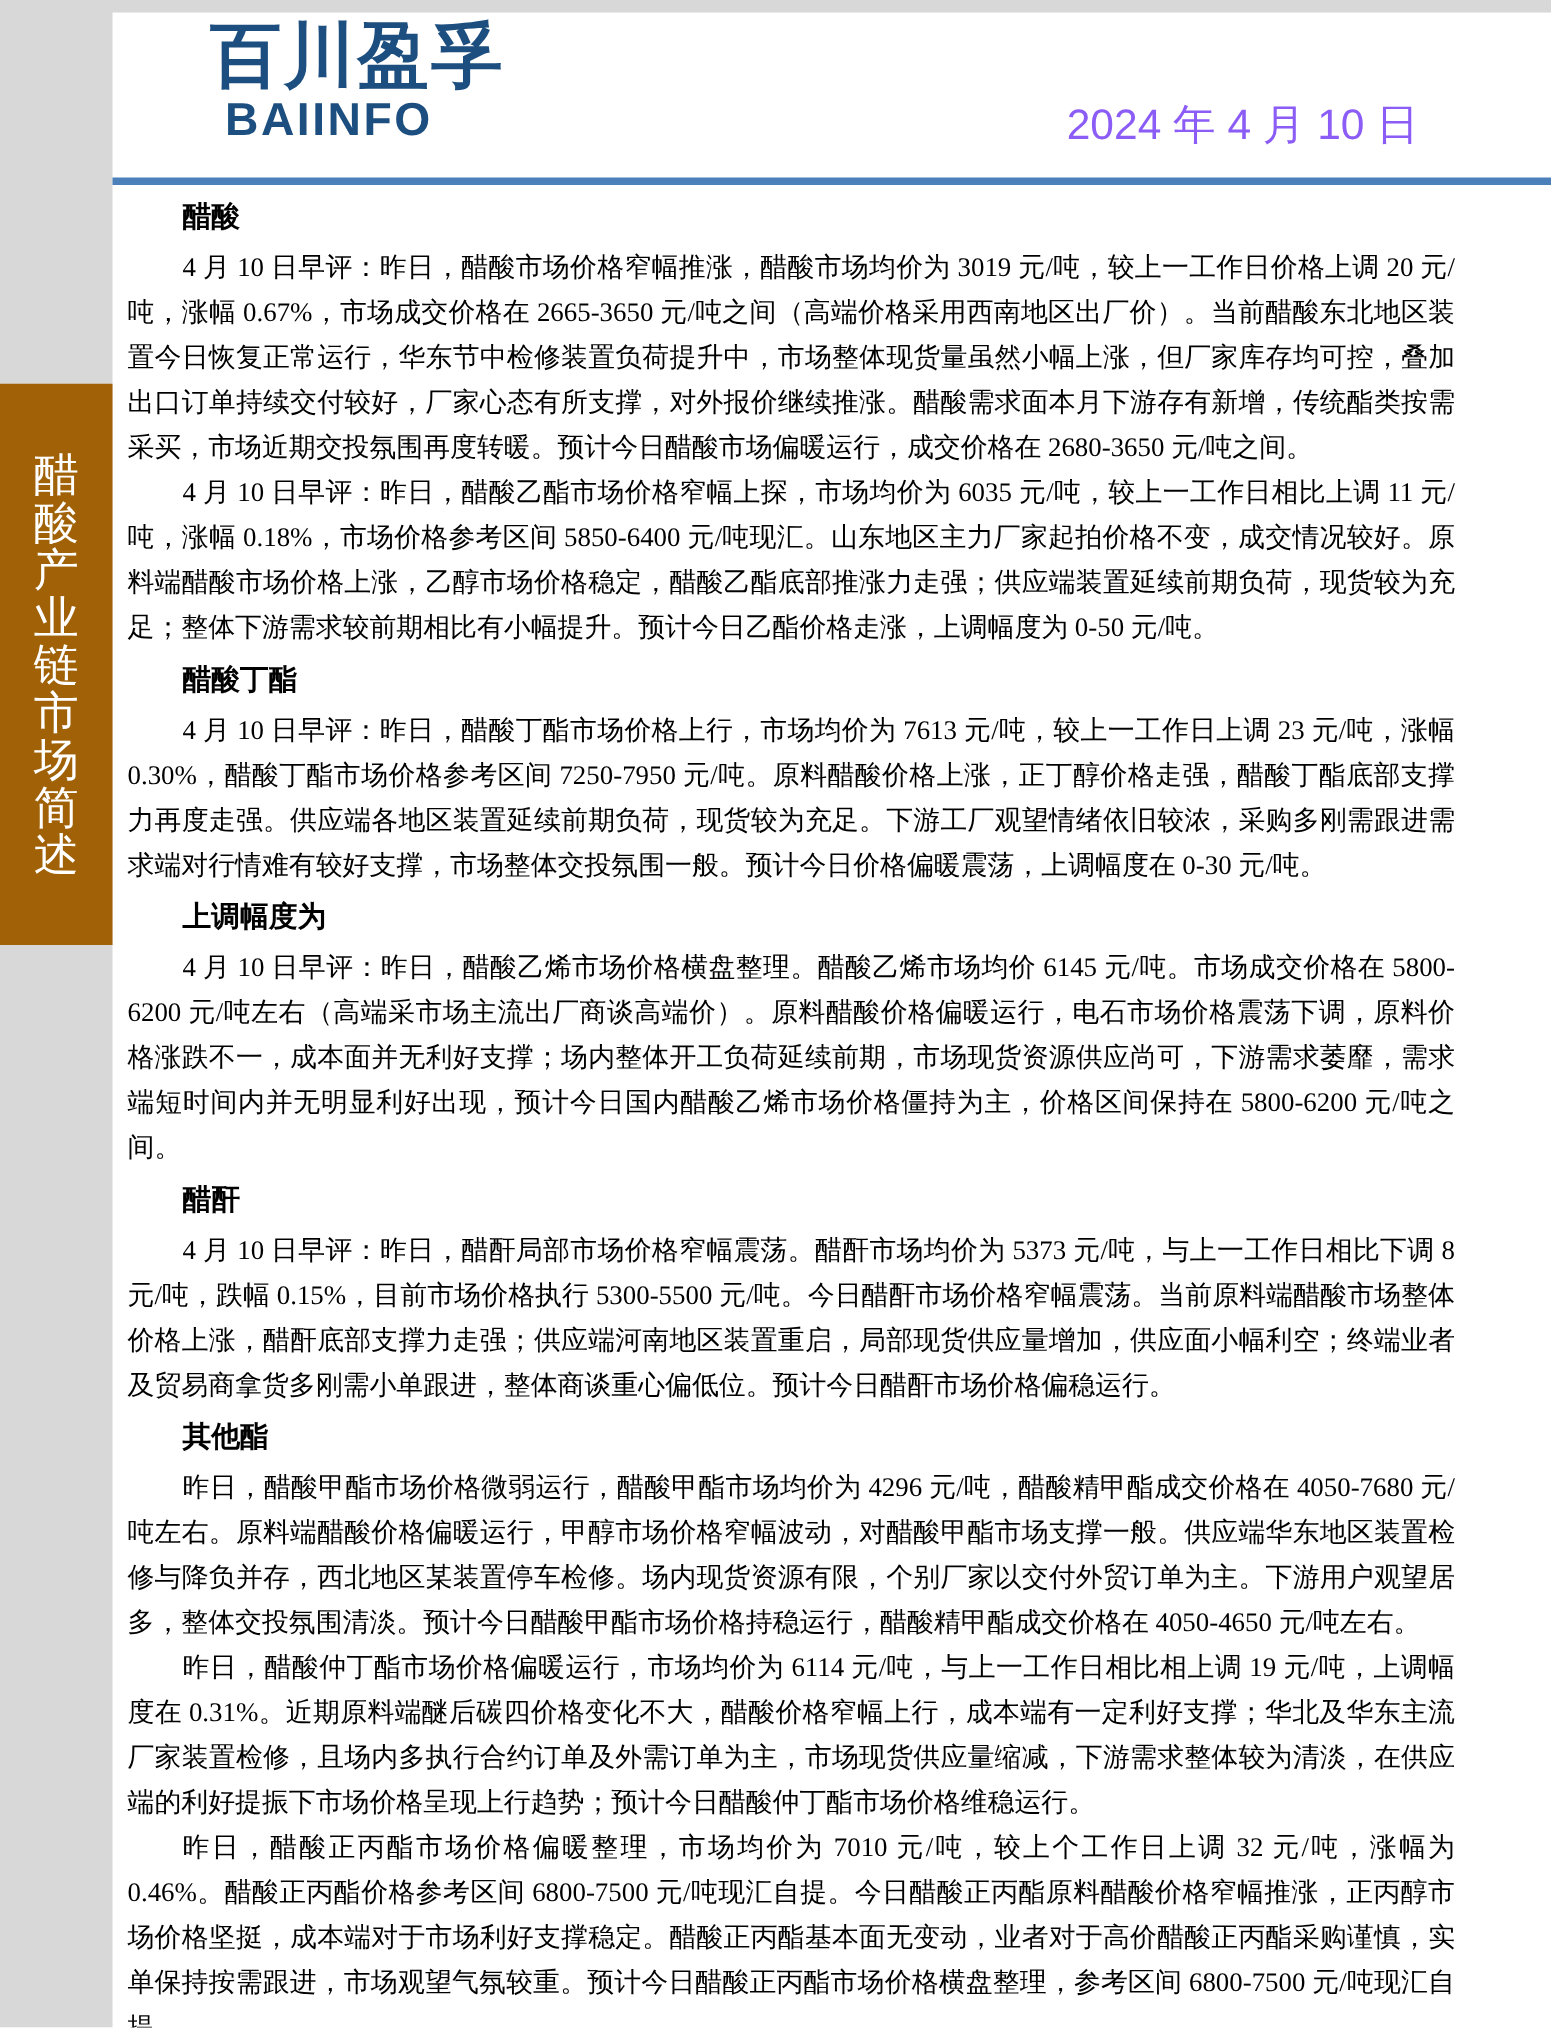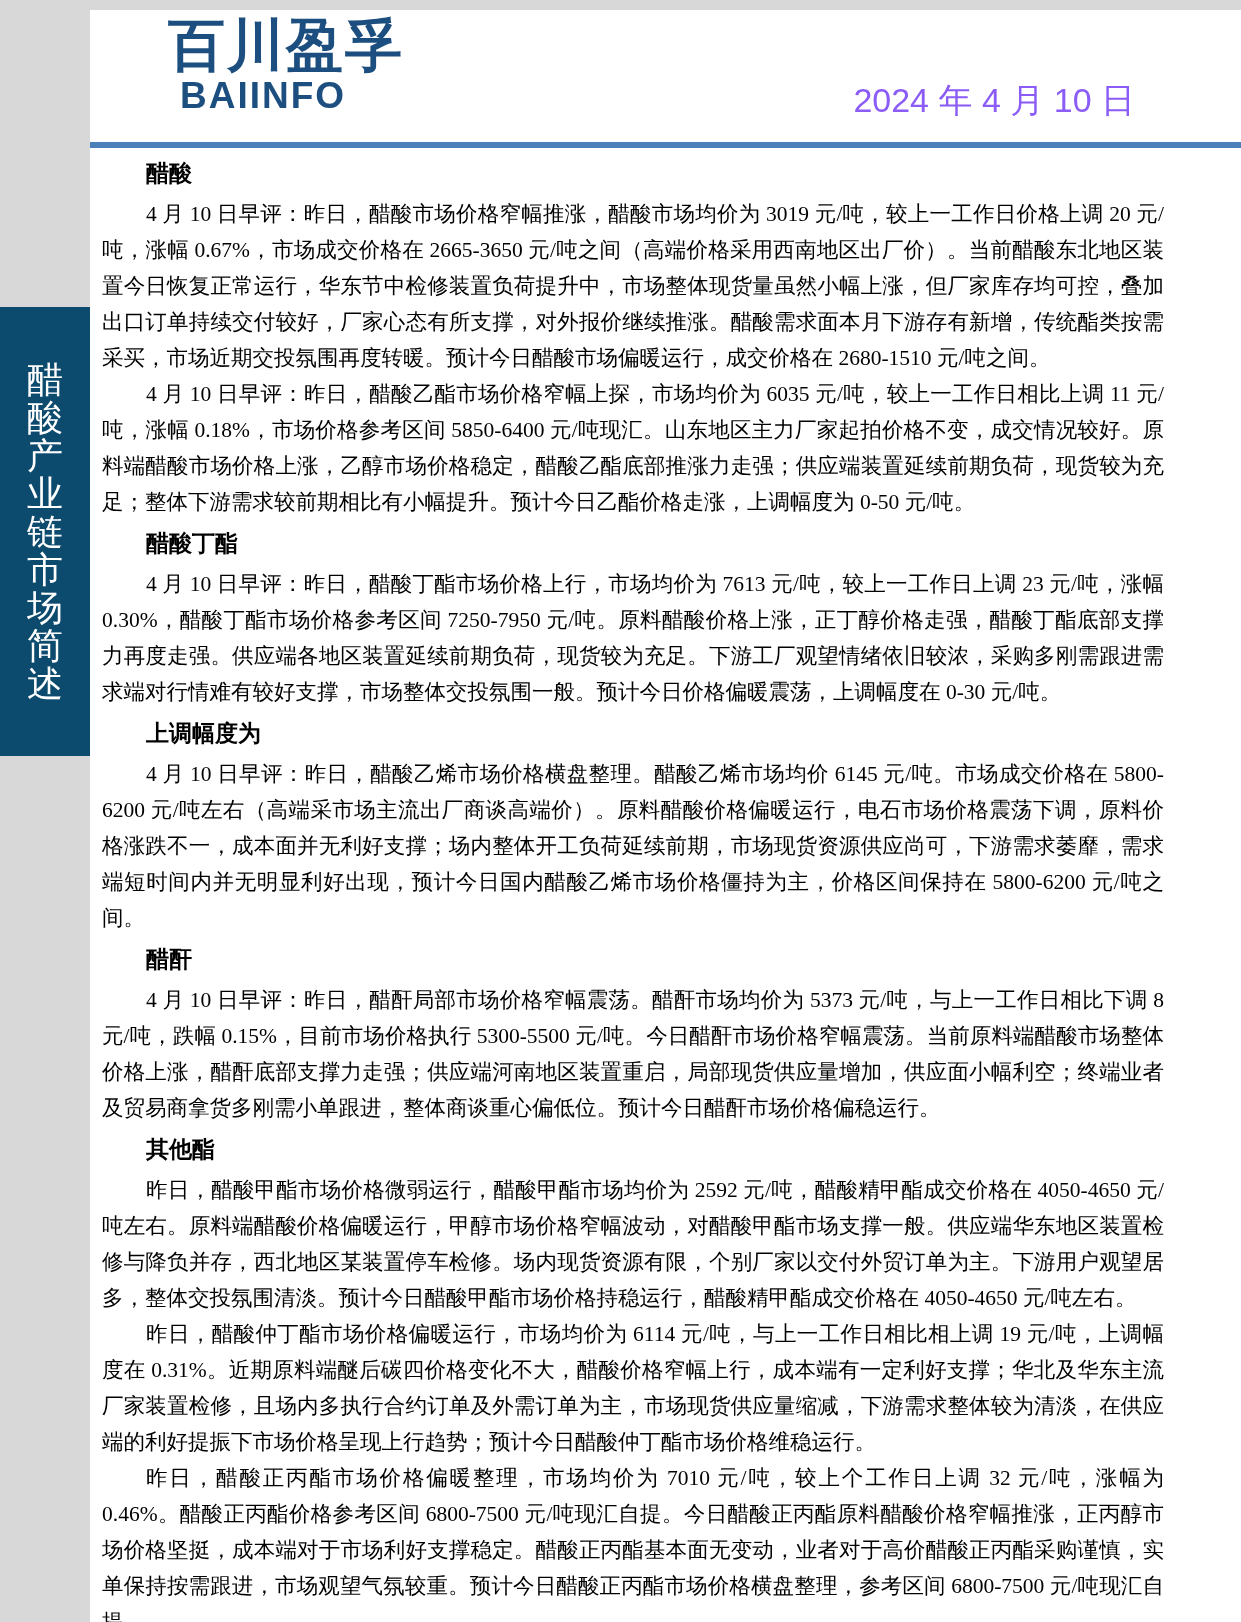--- a/index.html
+++ b/index.html
@@ -8,21 +8,21 @@
     background:#ffffff;
     font-family:"Liberation Serif","DejaVu Serif",serif;
   }
   
   .gray-left{position:absolute;left:0;top:0;width:90px;height:1622px;background:#d8d8d8;}
   .gray-top{position:absolute;left:0;top:0;width:1241px;height:10px;background:#d8d8d8;}
 
   
   .side-banner{
     position:absolute;left:0;top:307px;width:90px;height:449px;
-    background:#0c4a6e;box-sizing:border-box;padding-top:54px;
+    background:#a16207;box-sizing:border-box;padding-top:54px;
   }
   .banner-text{
     width:38px;margin:0 auto;color:#ffffff;
     font-family:"Liberation Sans","DejaVu Sans",sans-serif;
     font-size:36px;line-height:38px;text-align:center;
     word-break:break-all;letter-spacing:0;
   }
 
   
   .logo{position:absolute;left:148px;top:14px;color:#1c4f7f;
@@ -63,21 +63,21 @@
 </div>
 
 <div class="report-date">2024 年 4 月 10 日</div>
 
 <div class="header-rule"></div>
 
 <main class="content">
 
   <section>
     <h2>醋酸</h2>
-    <p>4 月 10 日早评：昨日，醋酸市场价格窄幅推涨，醋酸市场均价为 3019 元/吨，较上一工作日价格上调 20 元/吨，涨幅 0.67%，市场成交价格在 2665-3650 元/吨之间（高端价格采用西南地区出厂价）。当前醋酸东北地区装置今日恢复正常运行，华东节中检修装置负荷提升中，市场整体现货量虽然小幅上涨，但厂家库存均可控，叠加出口订单持续交付较好，厂家心态有所支撑，对外报价继续推涨。醋酸需求面本月下游存有新增，传统酯类按需采买，市场近期交投氛围再度转暖。预计今日醋酸市场偏暖运行，成交价格在 2680-1510 元/吨之间。</p>
+    <p>4 月 10 日早评：昨日，醋酸市场价格窄幅推涨，醋酸市场均价为 3019 元/吨，较上一工作日价格上调 20 元/吨，涨幅 0.67%，市场成交价格在 2665-3650 元/吨之间（高端价格采用西南地区出厂价）。当前醋酸东北地区装置今日恢复正常运行，华东节中检修装置负荷提升中，市场整体现货量虽然小幅上涨，但厂家库存均可控，叠加出口订单持续交付较好，厂家心态有所支撑，对外报价继续推涨。醋酸需求面本月下游存有新增，传统酯类按需采买，市场近期交投氛围再度转暖。预计今日醋酸市场偏暖运行，成交价格在 2680-3650 元/吨之间。</p>
   </section>
 
   <section>
     <p>4 月 10 日早评：昨日，醋酸乙酯市场价格窄幅上探，市场均价为 6035 元/吨，较上一工作日相比上调 11 元/吨，涨幅 0.18%，市场价格参考区间 5850-6400 元/吨现汇。山东地区主力厂家起拍价格不变，成交情况较好。原料端醋酸市场价格上涨，乙醇市场价格稳定，醋酸乙酯底部推涨力走强；供应端装置延续前期负荷，现货较为充足；整体下游需求较前期相比有小幅提升。预计今日乙酯价格走涨，上调幅度为 0-50 元/吨。</p>
   </section>
 
   <section>
     <h2>醋酸丁酯</h2>
     <p>4 月 10 日早评：昨日，醋酸丁酯市场价格上行，市场均价为 7613 元/吨，较上一工作日上调 23 元/吨，涨幅 0.30%，醋酸丁酯市场价格参考区间 7250-7950 元/吨。原料醋酸价格上涨，正丁醇价格走强，醋酸丁酯底部支撑力再度走强。供应端各地区装置延续前期负荷，现货较为充足。下游工厂观望情绪依旧较浓，采购多刚需跟进需求端对行情难有较好支撑，市场整体交投氛围一般。预计今日价格偏暖震荡，上调幅度在 0-30 元/吨。</p>
   </section>
@@ -87,18 +87,18 @@
     <p>4 月 10 日早评：昨日，醋酸乙烯市场价格横盘整理。醋酸乙烯市场均价 6145 元/吨。市场成交价格在 5800-6200 元/吨左右（高端采市场主流出厂商谈高端价）。原料醋酸价格偏暖运行，电石市场价格震荡下调，原料价格涨跌不一，成本面并无利好支撑；场内整体开工负荷延续前期，市场现货资源供应尚可，下游需求萎靡，需求端短时间内并无明显利好出现，预计今日国内醋酸乙烯市场价格僵持为主，价格区间保持在 5800-6200 元/吨之间。</p>
   </section>
 
   <section>
     <h2>醋酐</h2>
     <p>4 月 10 日早评：昨日，醋酐局部市场价格窄幅震荡。醋酐市场均价为 5373 元/吨，与上一工作日相比下调 8 元/吨，跌幅 0.15%，目前市场价格执行 5300-5500 元/吨。今日醋酐市场价格窄幅震荡。当前原料端醋酸市场整体价格上涨，醋酐底部支撑力走强；供应端河南地区装置重启，局部现货供应量增加，供应面小幅利空；终端业者及贸易商拿货多刚需小单跟进，整体商谈重心偏低位。预计今日醋酐市场价格偏稳运行。</p>
   </section>
 
   <section>
     <h2>其他酯</h2>
-    <p>昨日，醋酸甲酯市场价格微弱运行，醋酸甲酯市场均价为 2592 元/吨，醋酸精甲酯成交价格在 4050-4650 元/吨左右。原料端醋酸价格偏暖运行，甲醇市场价格窄幅波动，对醋酸甲酯市场支撑一般。供应端华东地区装置检修与降负并存，西北地区某装置停车检修。场内现货资源有限，个别厂家以交付外贸订单为主。下游用户观望居多，整体交投氛围清淡。预计今日醋酸甲酯市场价格持稳运行，醋酸精甲酯成交价格在 4050-4650 元/吨左右。</p>
+    <p>昨日，醋酸甲酯市场价格微弱运行，醋酸甲酯市场均价为 4296 元/吨，醋酸精甲酯成交价格在 4050-7680 元/吨左右。原料端醋酸价格偏暖运行，甲醇市场价格窄幅波动，对醋酸甲酯市场支撑一般。供应端华东地区装置检修与降负并存，西北地区某装置停车检修。场内现货资源有限，个别厂家以交付外贸订单为主。下游用户观望居多，整体交投氛围清淡。预计今日醋酸甲酯市场价格持稳运行，醋酸精甲酯成交价格在 4050-4650 元/吨左右。</p>
     <p>昨日，醋酸仲丁酯市场价格偏暖运行，市场均价为 6114 元/吨，与上一工作日相比相上调 19 元/吨，上调幅度在 0.31%。近期原料端醚后碳四价格变化不大，醋酸价格窄幅上行，成本端有一定利好支撑；华北及华东主流厂家装置检修，且场内多执行合约订单及外需订单为主，市场现货供应量缩减，下游需求整体较为清淡，在供应端的利好提振下市场价格呈现上行趋势；预计今日醋酸仲丁酯市场价格维稳运行。</p>
     <p>昨日，醋酸正丙酯市场价格偏暖整理，市场均价为 7010 元/吨，较上个工作日上调 32 元/吨，涨幅为 0.46%。醋酸正丙酯价格参考区间 6800-7500 元/吨现汇自提。今日醋酸正丙酯原料醋酸价格窄幅推涨，正丙醇市场价格坚挺，成本端对于市场利好支撑稳定。醋酸正丙酯基本面无变动，业者对于高价醋酸正丙酯采购谨慎，实单保持按需跟进，市场观望气氛较重。预计今日醋酸正丙酯市场价格横盘整理，参考区间 6800-7500 元/吨现汇自提。</p>
   </section>
 
 </main>
 
 </body></html>

